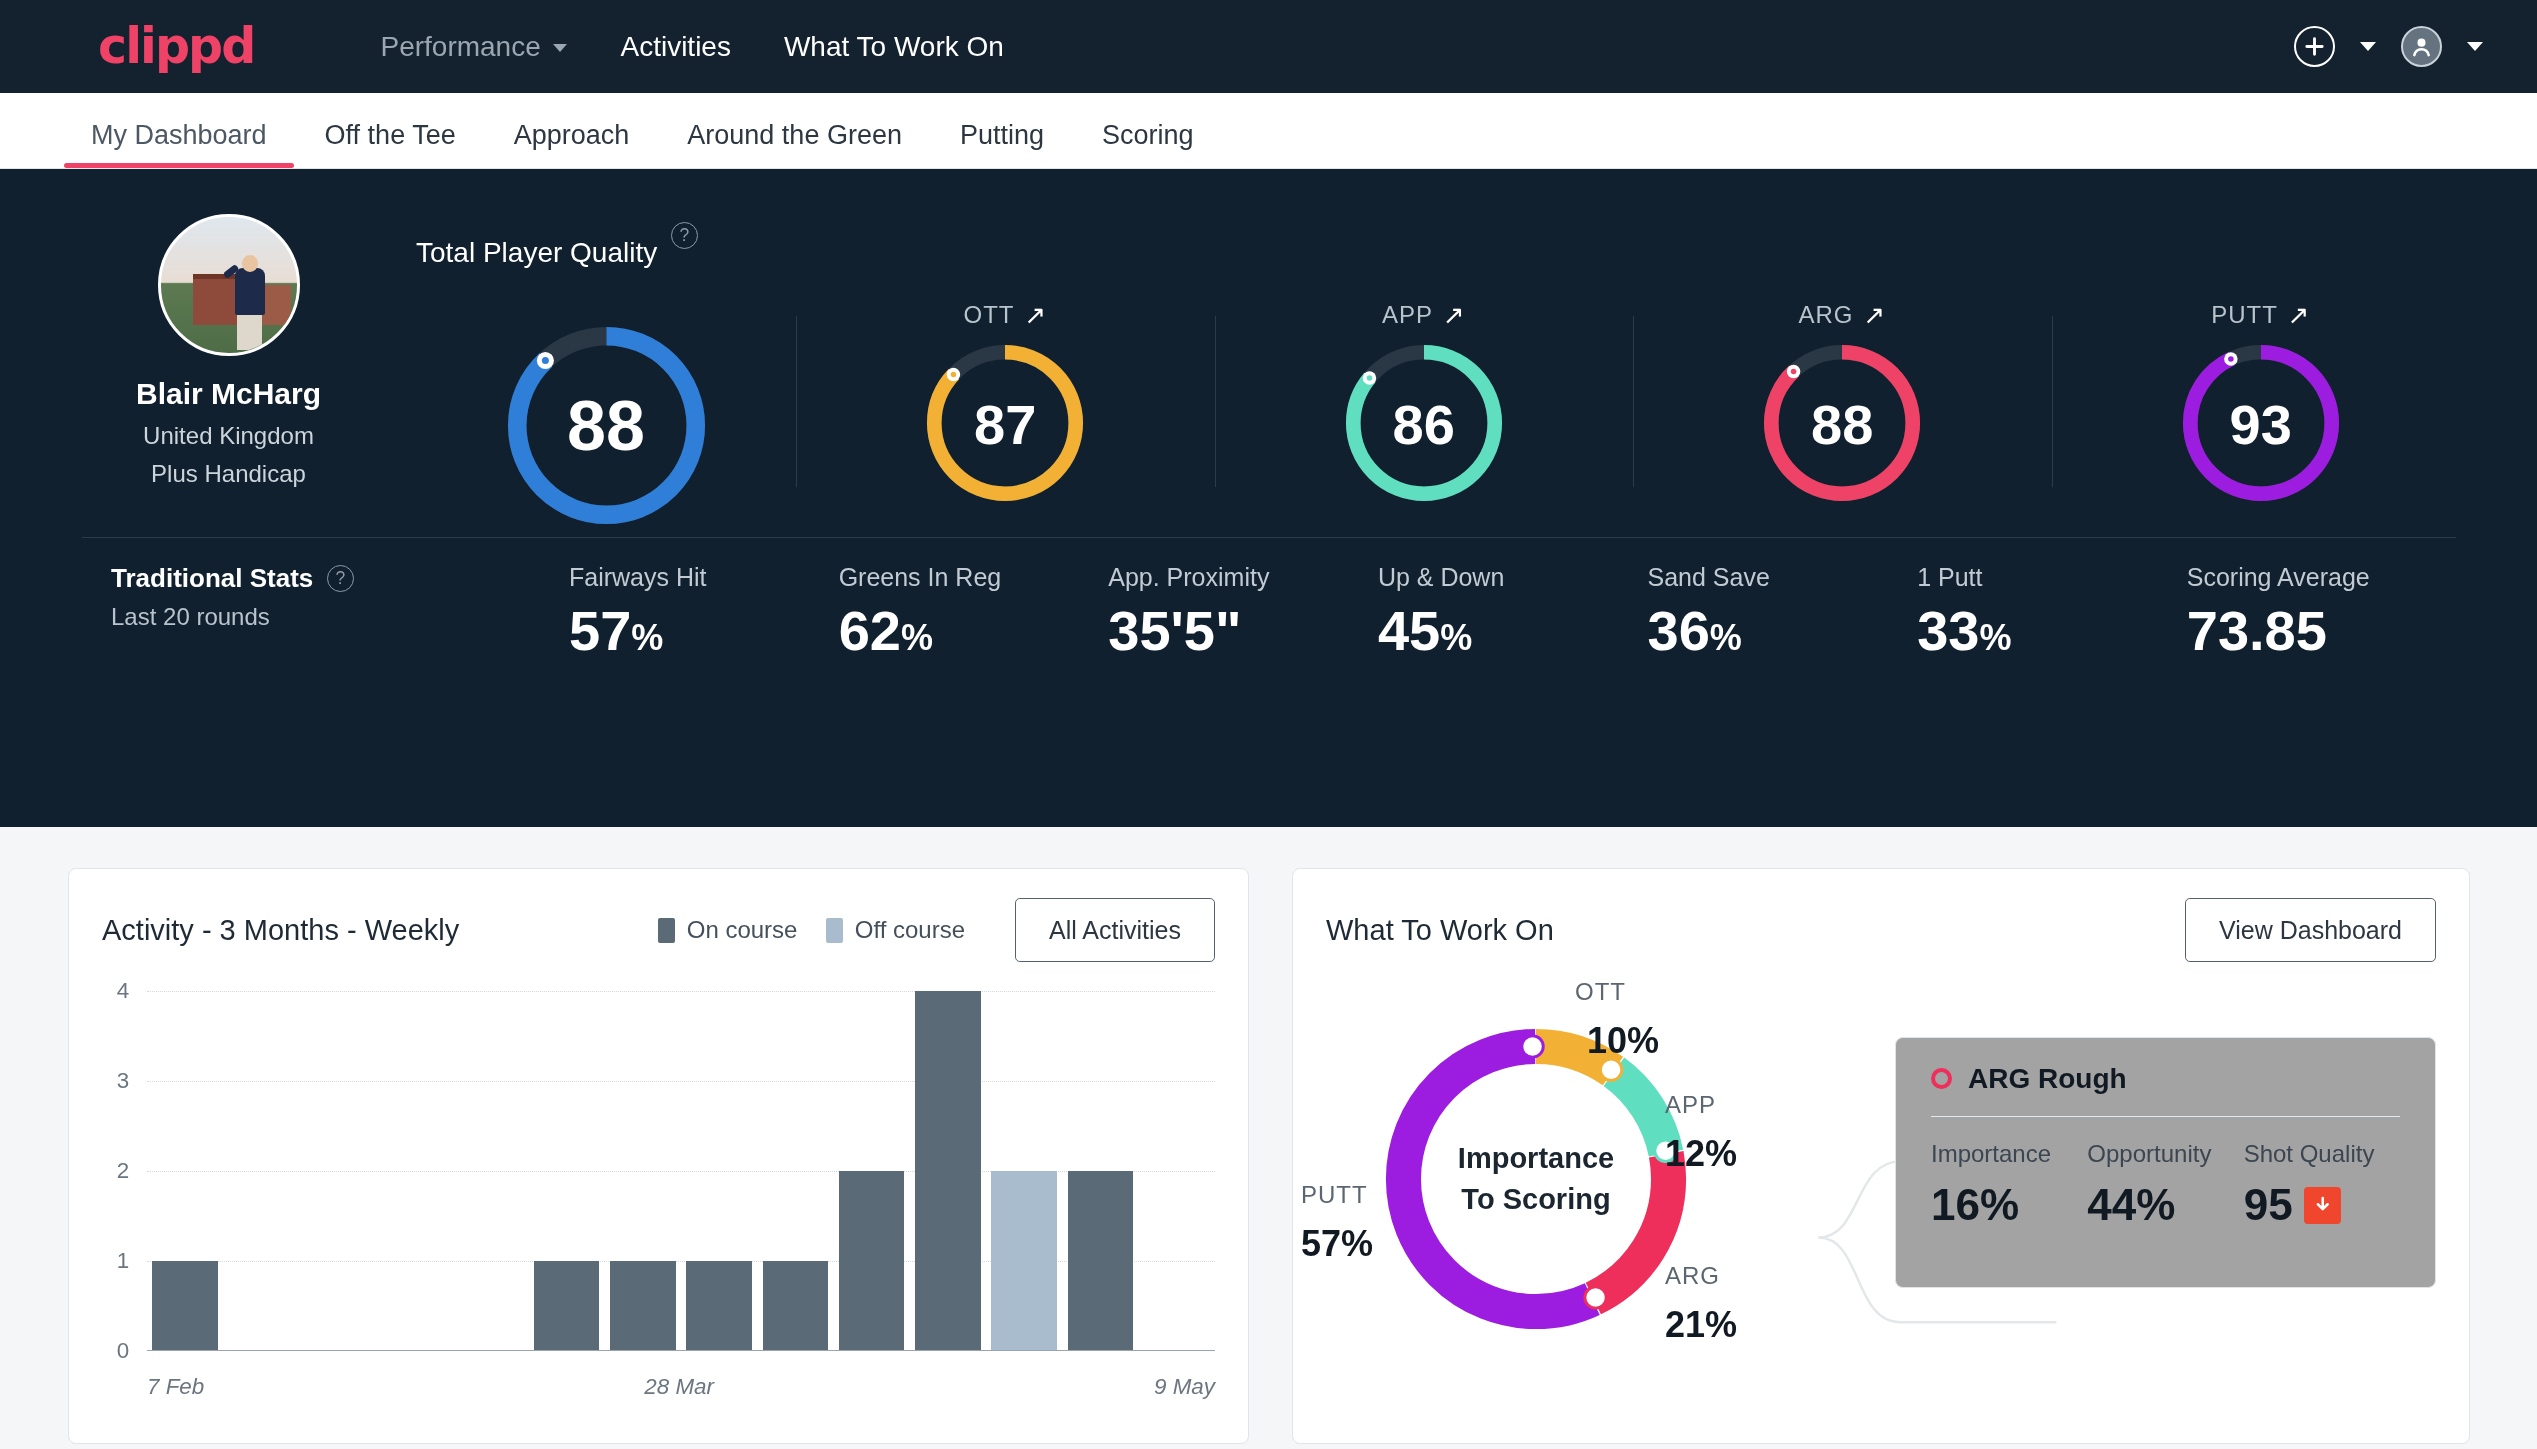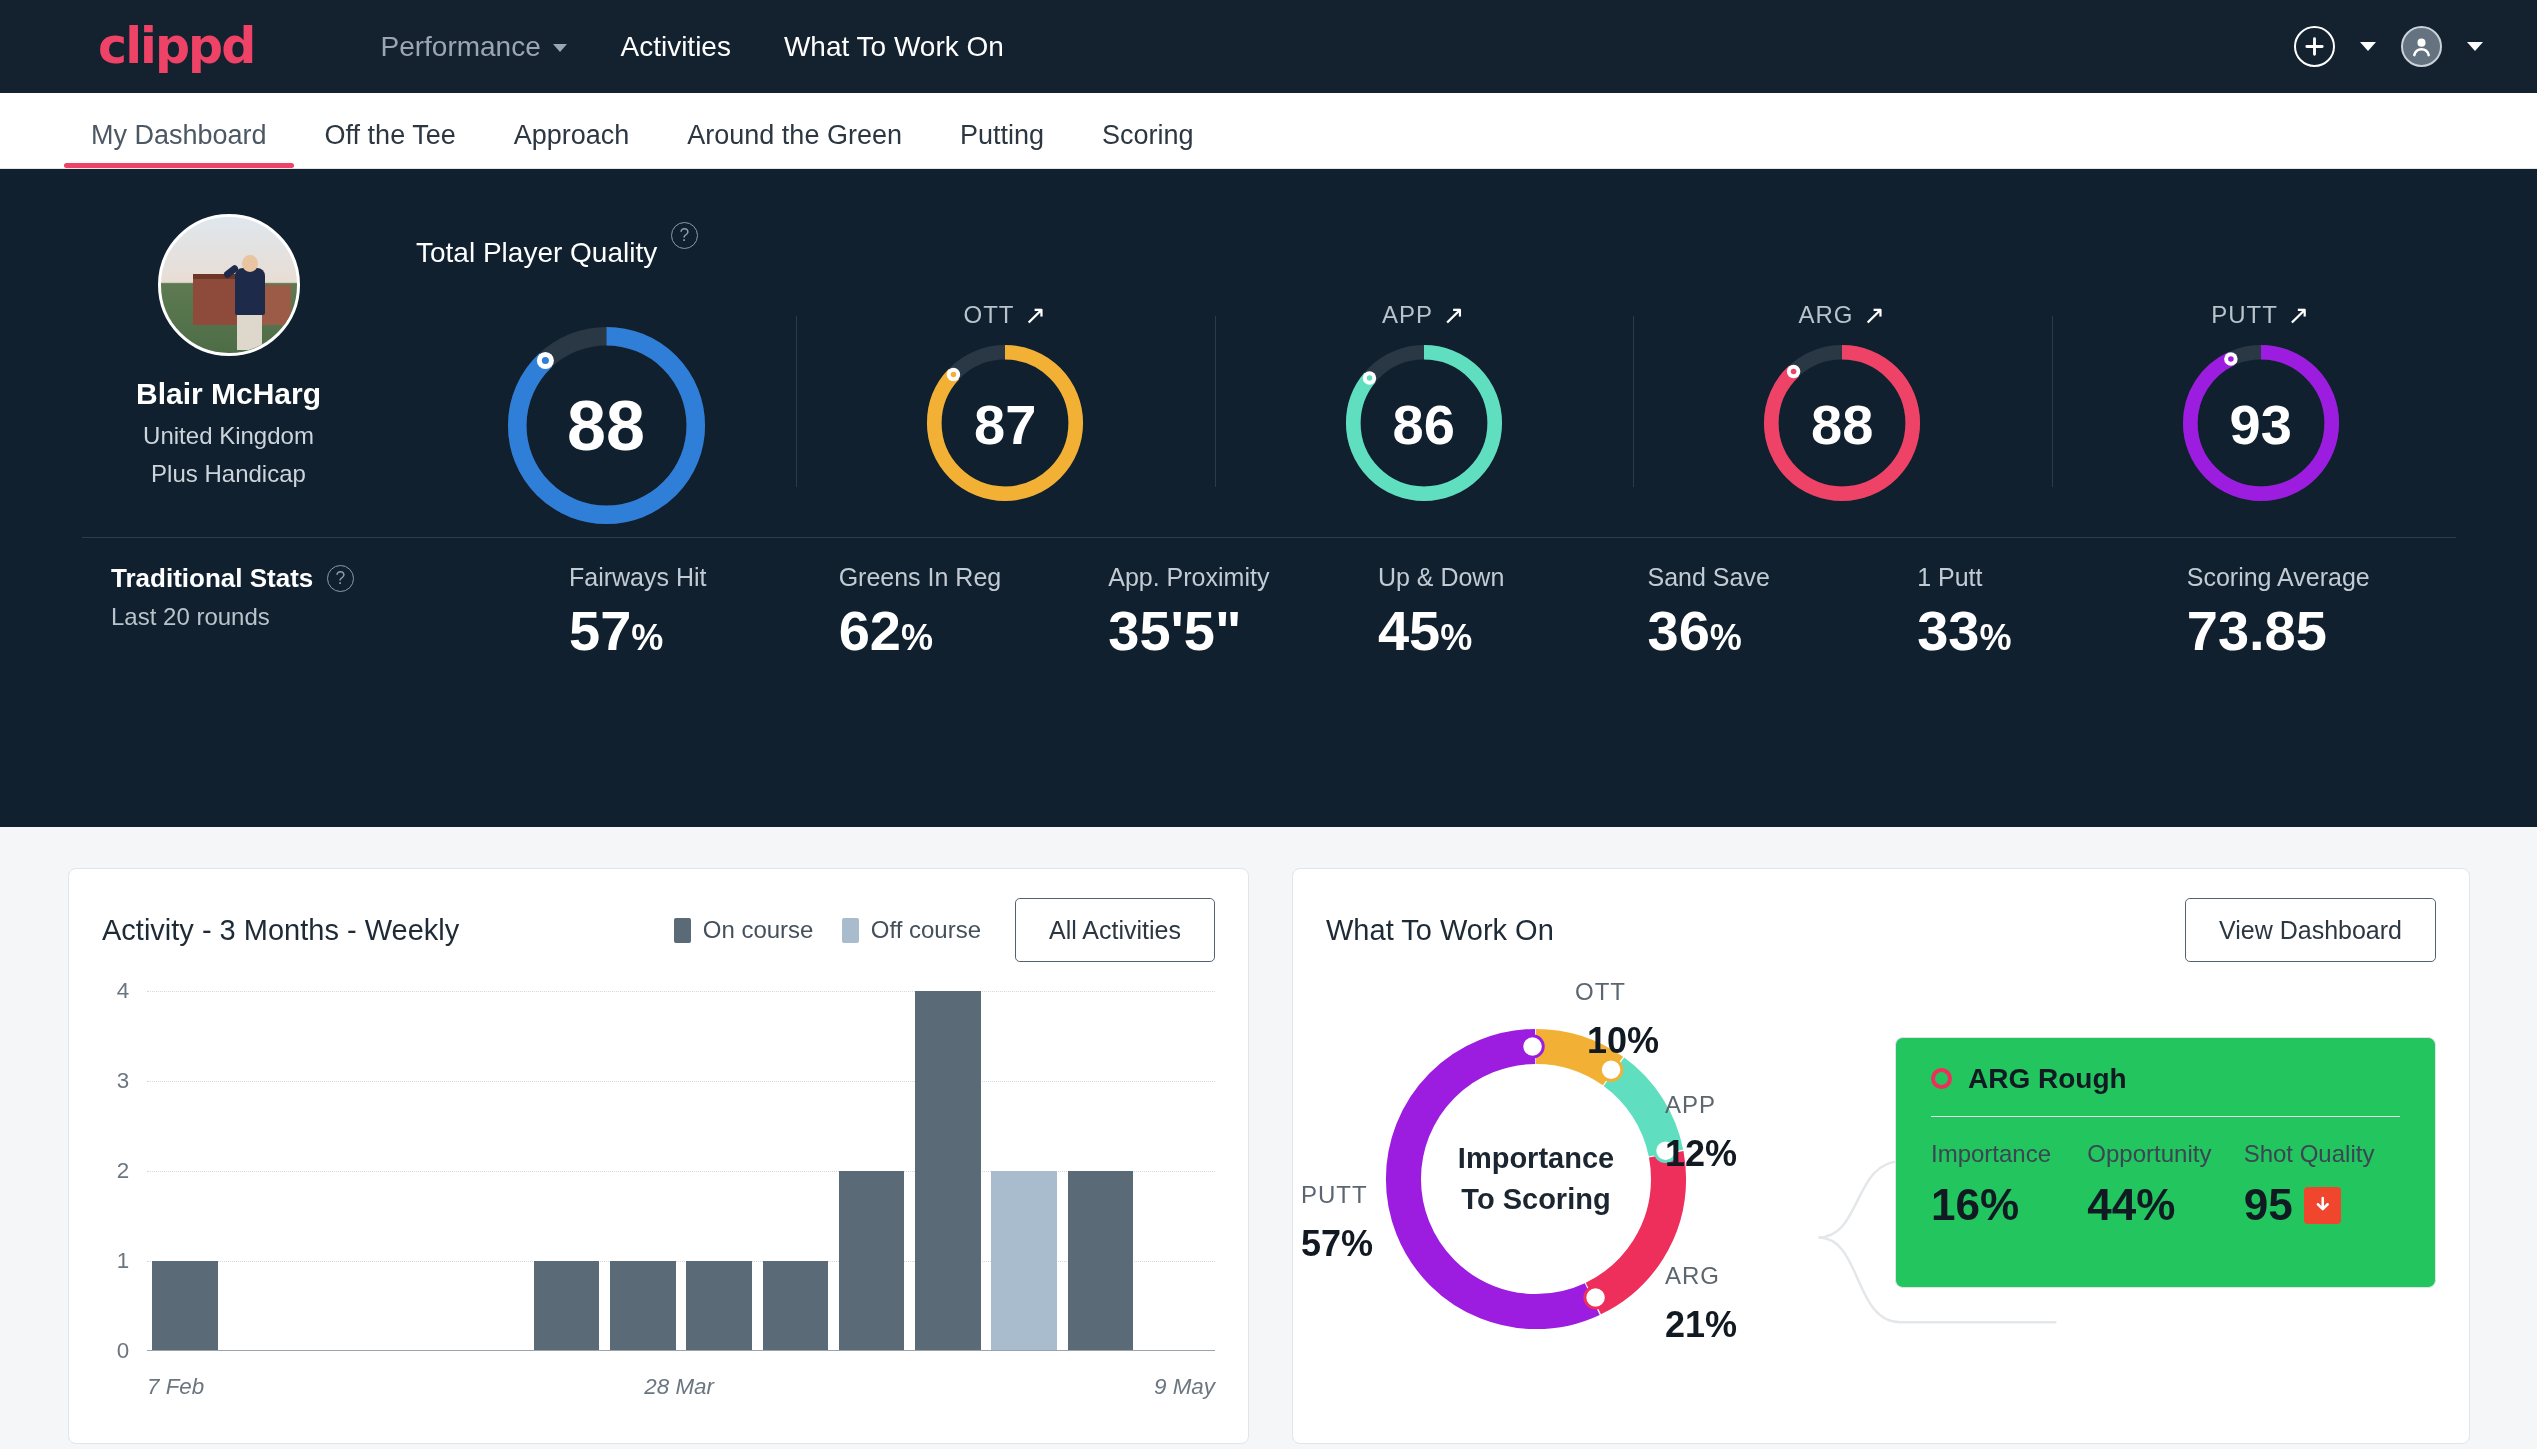--- a/index.html
+++ b/index.html
@@ -265,21 +265,21 @@
     position: relative;
   }
   .card.left { flex: 0 0 1181px; height: 576px; }
   .card.right { flex: 1; height: 576px; }
   .card-head {
     display: flex;
     align-items: center;
     justify-content: space-between;
   }
   .card-title { font-size: 29px; color: #1e2a35; }
-  .legend { display: flex; align-items: center; gap: 29px; margin-left: auto; margin-right: 34px; }
+  .legend { display: flex; align-items: center; gap: 29px; margin-left: auto; margin-right: 50px; }
   .legend-item { display: flex; align-items: center; gap: 11.7px; font-size: 24px; color: #44505b; }
   .swatch { width: 16.6px; height: 25px; border-radius: 1.9px; }
   .outline-btn {
     border: 1.9px solid #55616d;
     border-radius: 4.9px;
     background: #fff;
     padding: 16.6px 33px;
     font-size: 25px;
     color: #2c3742;
     cursor: pointer;
@@ -347,21 +347,21 @@
     color: #1b2630;
     line-height: 1.42;
   }
   .dlabel { position: absolute; }
   .dlabel .nm { font-size: 24px; color: #5b6670; letter-spacing: 1px; }
   .dlabel .pc { font-size: 36px; font-weight: 700; color: #111a22; margin-top: 14px; text-align: right; }
   .tooltip-card {
     position: absolute;
     right: 0; top: 51px;
     width: 541px; height: 251px;
-    background: #22c55e;
+    background: #a3a3a3;
     border: 1px solid #dfe4e9;
     border-radius: 7.8px;
     padding: 25px 35px;
   }
   .tt-head { display: flex; align-items: center; gap: 15.6px; }
   .tt-dot {
     width: 21.4px; height: 21.4px;
     border-radius: 50%;
     border: 4.9px solid #ee2e5b;
   }

